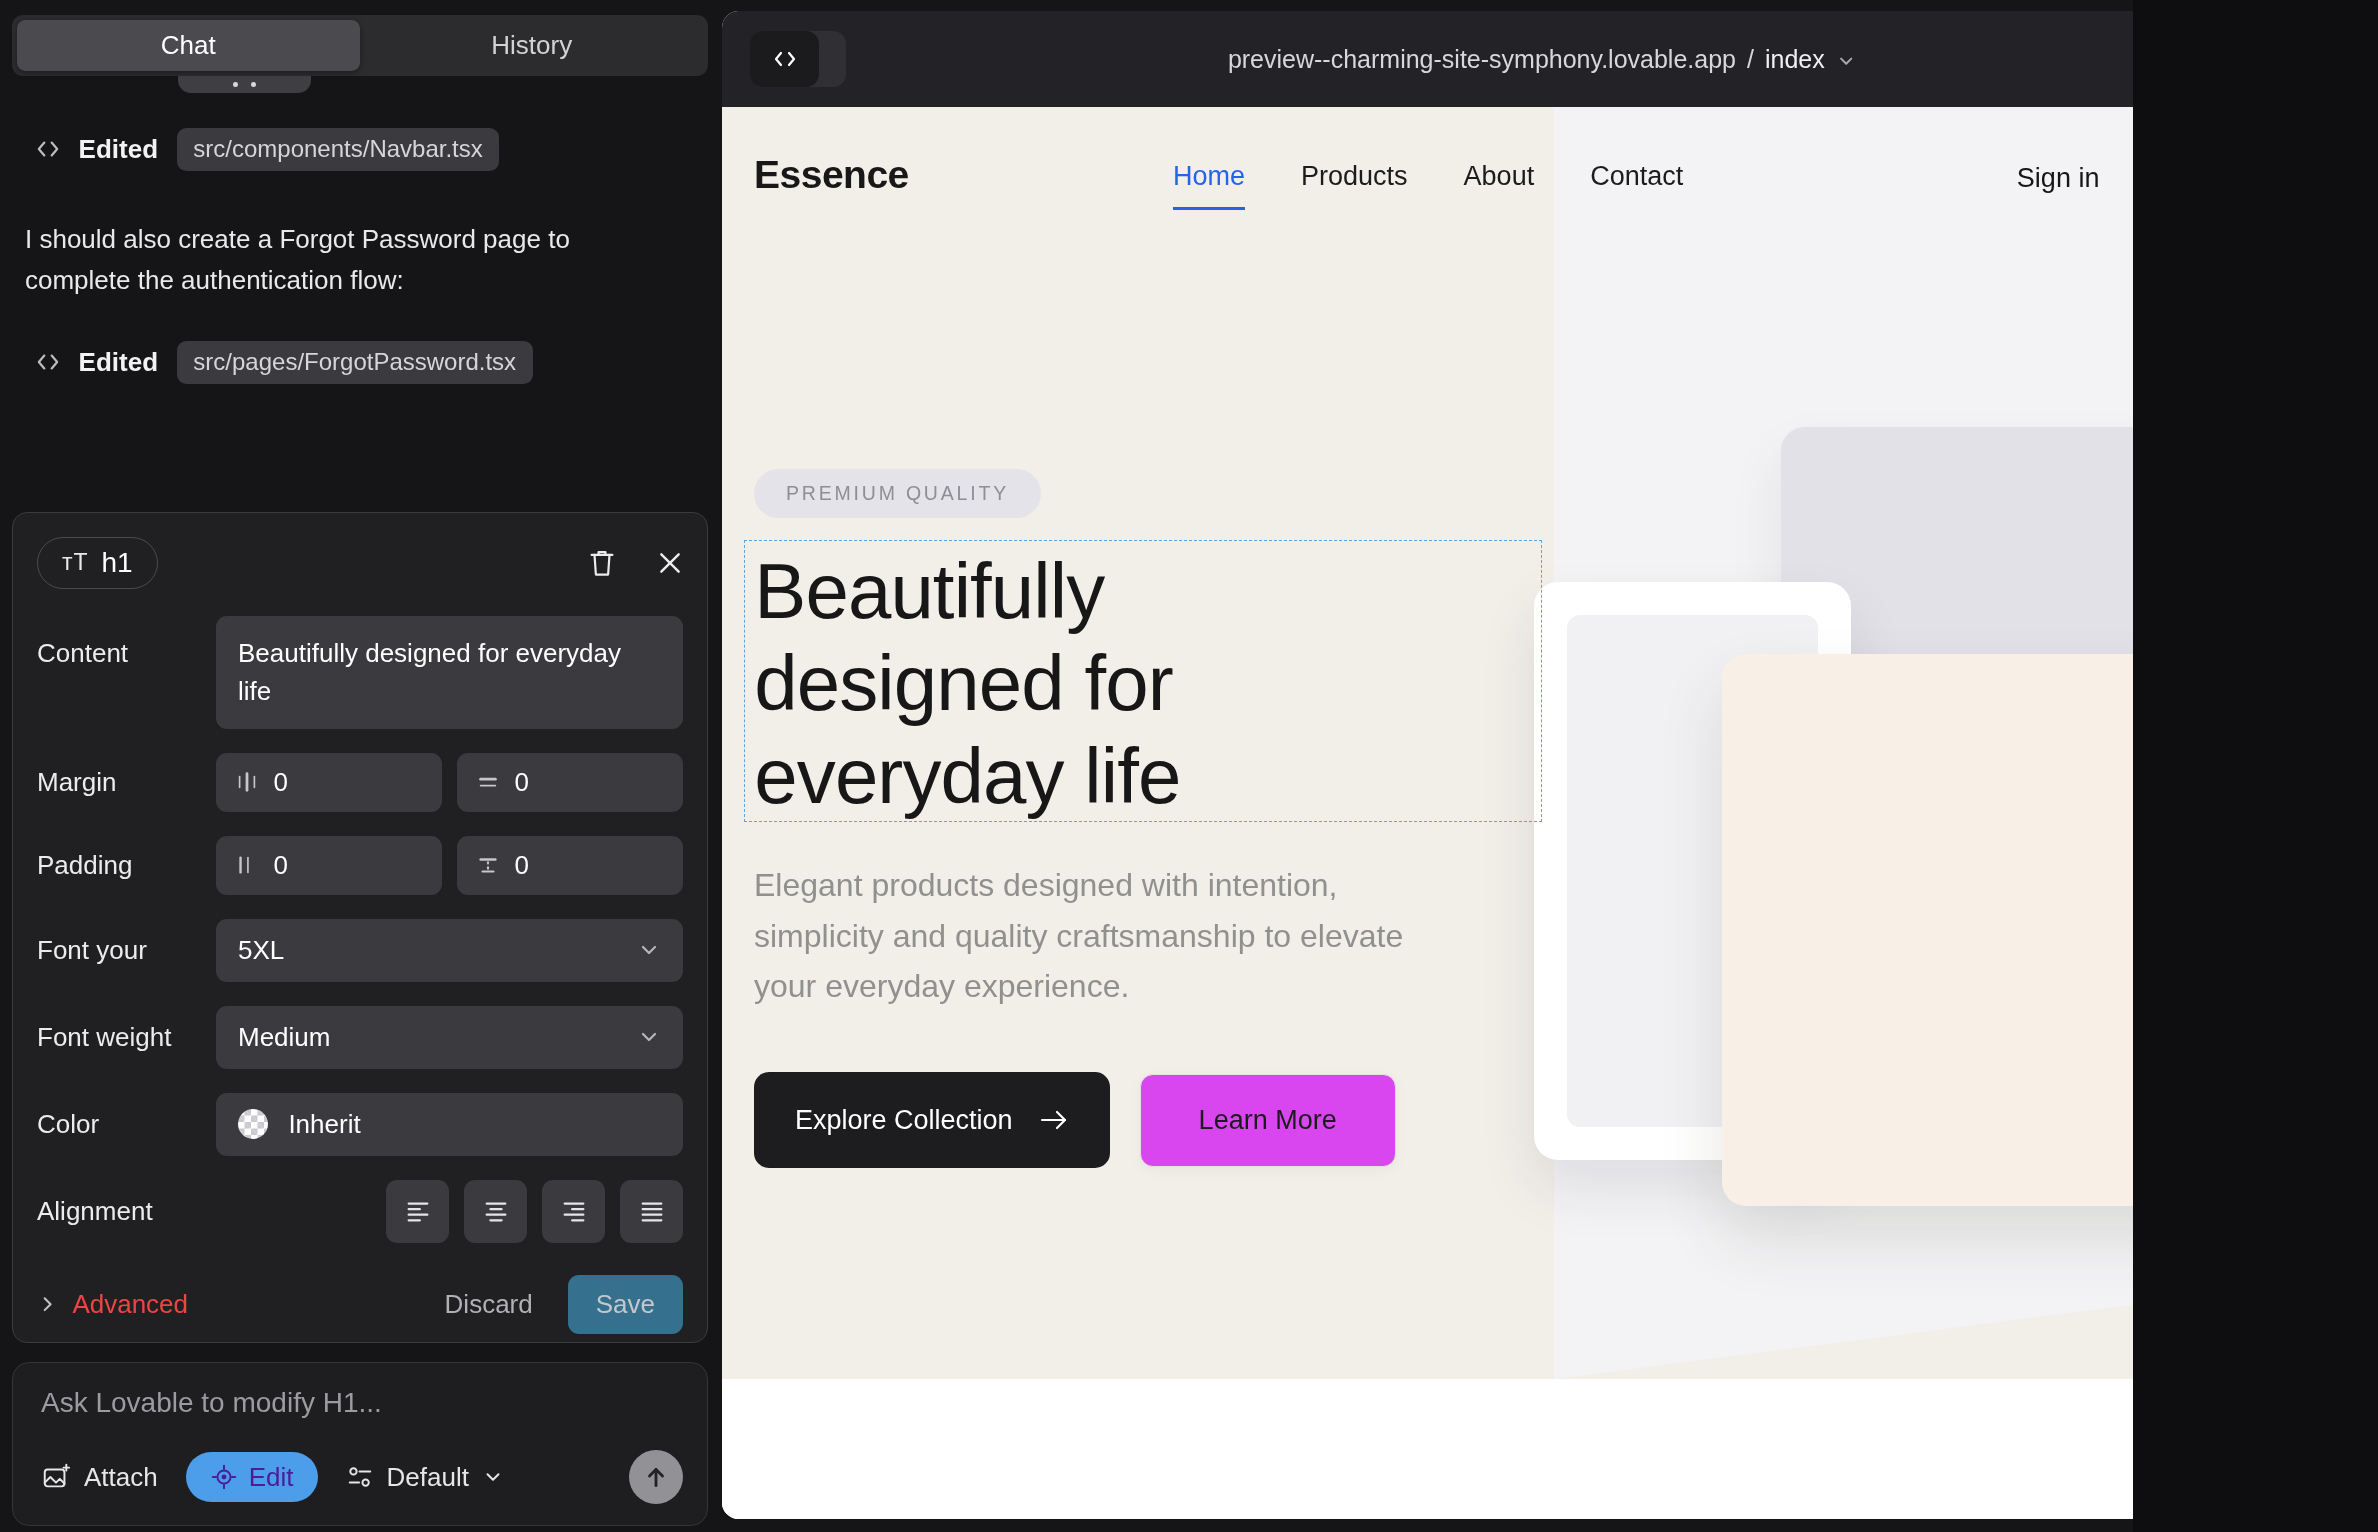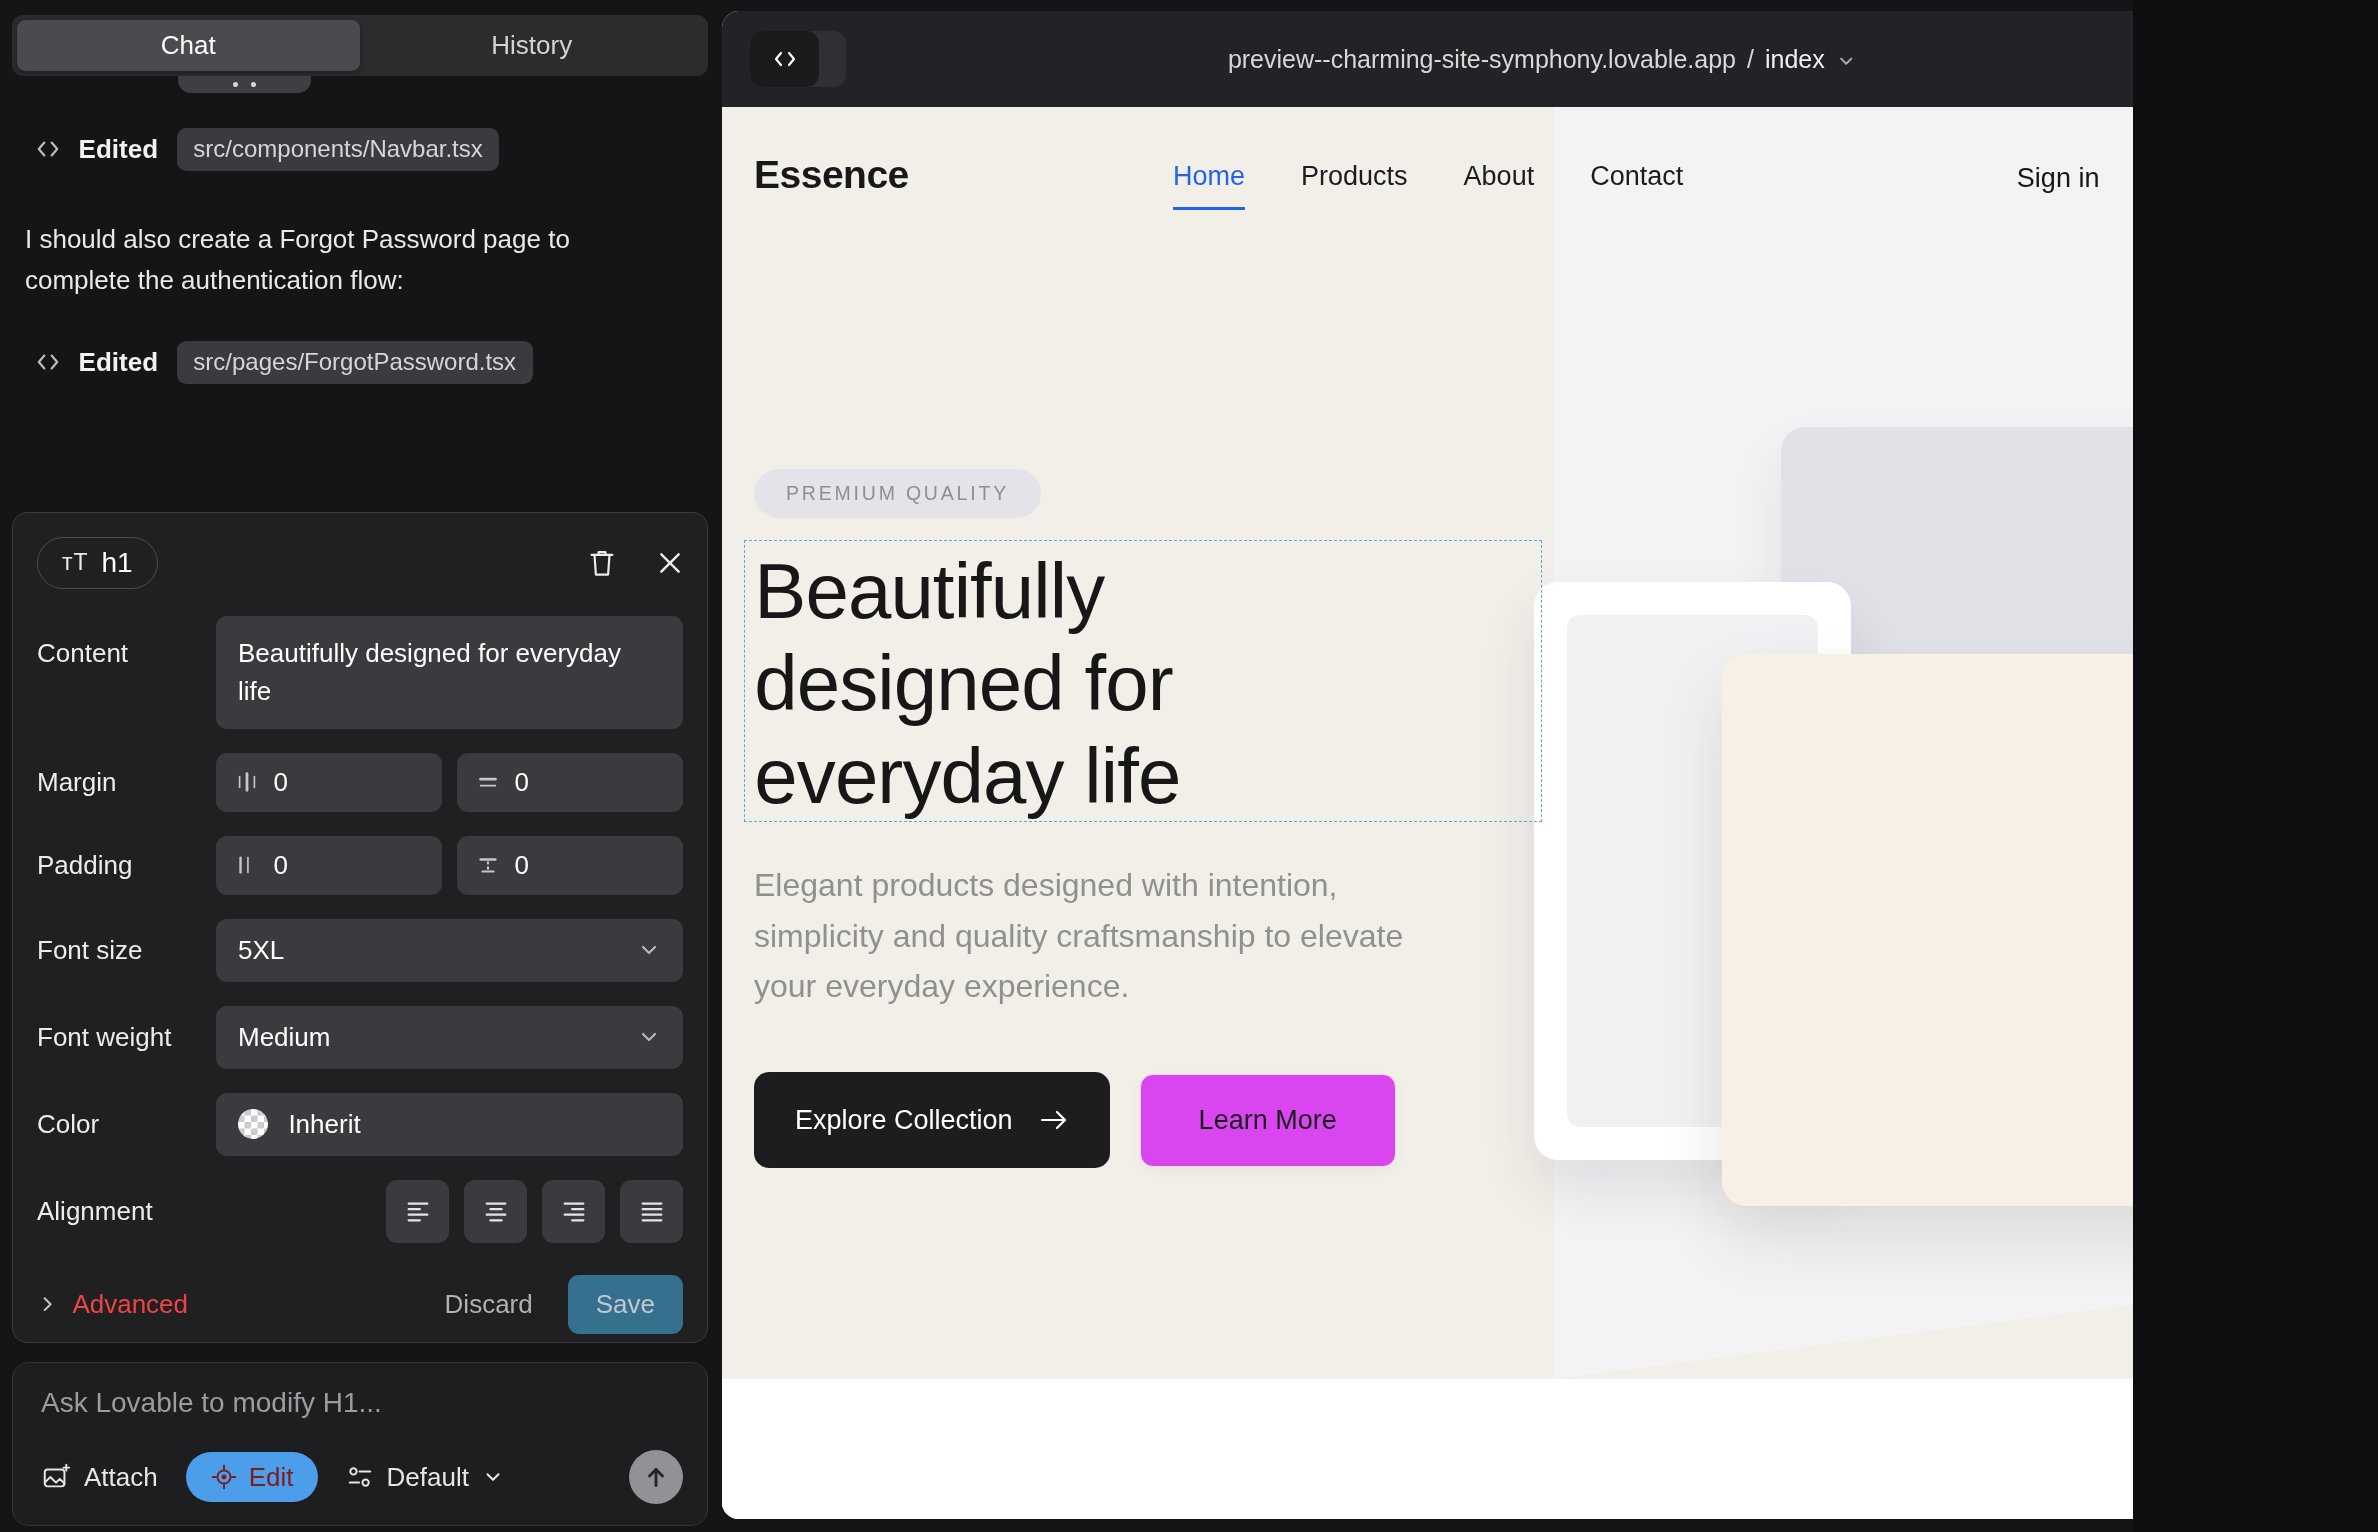--- a/index.html
+++ b/index.html
@@ -71,21 +71,21 @@
   .discard { margin-left:auto; font-size:26px; color:#b1b1b5; cursor:pointer; }
   .save { margin-left:35px; background:#35708f; color:#c3c8cc; font-size:26px;
           border-radius:11px; padding:14px 28px; cursor:pointer; }
 
   
   .composer { position:absolute; left:12px; bottom:6.5px; width:696px; height:164px;
               background:#1e1e21; border:0.9px solid #353539; border-radius:16.7px; padding:24px 28px 22px 28px; }
   .composer-ph { font-size:28px; color:#9b9ba0; }
   .composer-bar { position:absolute; left:28px; right:24px; bottom:20.4px; display:flex; align-items:center; gap:28px; }
   .bar-item { display:flex; align-items:center; gap:13px; color:#e6e6e8; font-size:26px; cursor:pointer; }
-  .edit-pill { display:flex; align-items:center; gap:11px; background:#4c9eea; color:#7f1d1d;
+  .edit-pill { display:flex; align-items:center; gap:11px; background:#4c9eea; color:#4c1d95;
                border-radius:927px; padding:9.3px 24px; font-size:26px; cursor:pointer; }
   .send-btn { margin-left:auto; width:54px; height:54px; border-radius:50%; background:#919196;
               display:flex; align-items:center; justify-content:center; color:#232326; cursor:pointer; }
 
   
   .preview { position:absolute; left:722px; top:11px; width:1640px; height:1508px;
              border-radius:16.7px; overflow:hidden; background:#fff; }
   .browser-bar { position:relative; height:96px; background:#232327; display:flex; align-items:center; padding:0 28px; }
   .code-toggle { width:96px; height:56px; background:#303034; border-radius:13px; display:flex; cursor:pointer; }
   .code-knob { width:69px; height:56px; background:#1b1b1e; border-radius:13px;
@@ -249,21 +249,21 @@
                 <line x1="13" y1="10" x2="13" y2="11.5" stroke-width="2.2"></line>
                 <line x1="13" y1="15.5" x2="13" y2="17" stroke-width="2.2"></line>
                 <line x1="7" y1="20" x2="19" y2="20" stroke-width="2.2"></line>
               </svg>
             <span>0</span>
           </div>
         </div>
       </div>
 
       <div class="row">
-        <div class="row-label">Font size</div>
+        <div class="row-label">Font your</div>
         <div class="row-ctl">
           <div class="select">
             <span>5XL</span>
             <span class="chev">
               <svg width="24" height="24" viewBox="0 0 24 24" fill="none" stroke="currentColor" stroke-width="2.2" stroke-linecap="round" stroke-linejoin="round">
                   <polyline points="6,9 12,15 18,9"></polyline>
                 </svg>
             </span>
           </div>
         </div>

